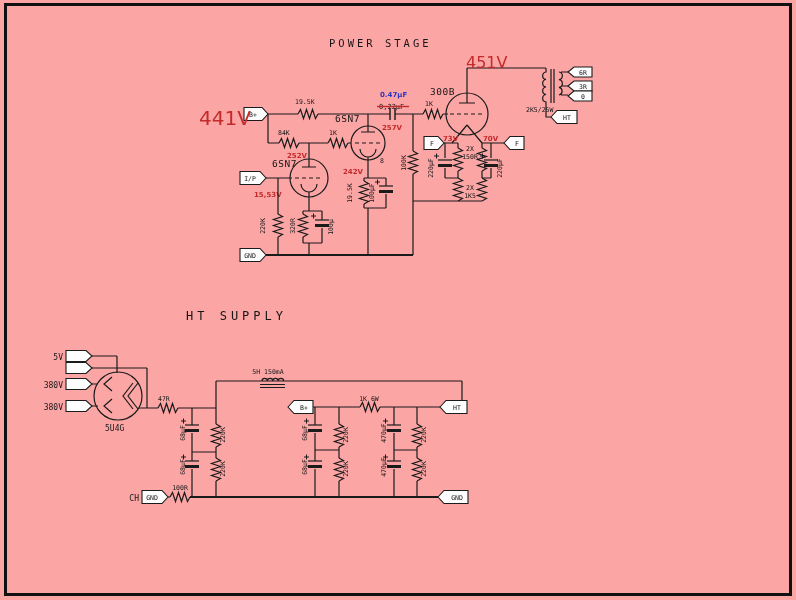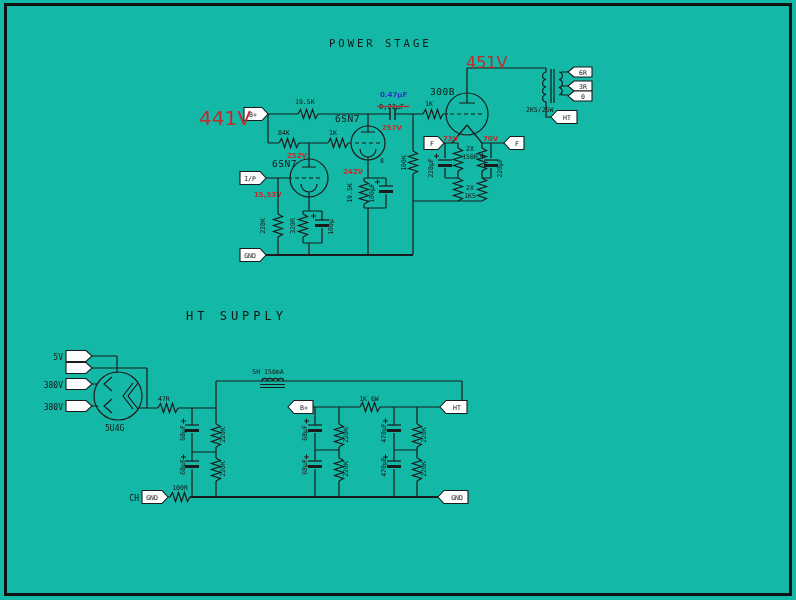--- a/index.html
+++ b/index.html
@@ -1,16 +1,16 @@
 <!DOCTYPE html>
 <html><head>
 <meta charset="utf-8">
 <style>
   html,body{margin:0;padding:0;background:#fff;}
-  .page{position:relative;width:796px;height:600px;background:#14b8a6;overflow:hidden;}
+  .page{position:relative;width:796px;height:600px;background:#fca5a5;overflow:hidden;}
   svg{position:absolute;left:0;top:0;}
   text{font-family:"DejaVu Sans Mono",monospace;fill:#161616;}
   .t{font-size:6.5px;}
   .t8{font-size:8px;}
   .t9{font-size:9.5px;letter-spacing:.5px;}
   .title{font-size:10.5px;letter-spacing:3px;}
   .title2{font-size:12px;letter-spacing:4px;}
   .ftxt{font-size:6.5px;}
   .red{fill:#c32b2b;font-family:"DejaVu Sans",sans-serif;font-size:7px;font-weight:bold;}
   .redbig{fill:#c32b2b;font-family:"DejaVu Sans",sans-serif;font-size:20px;}

